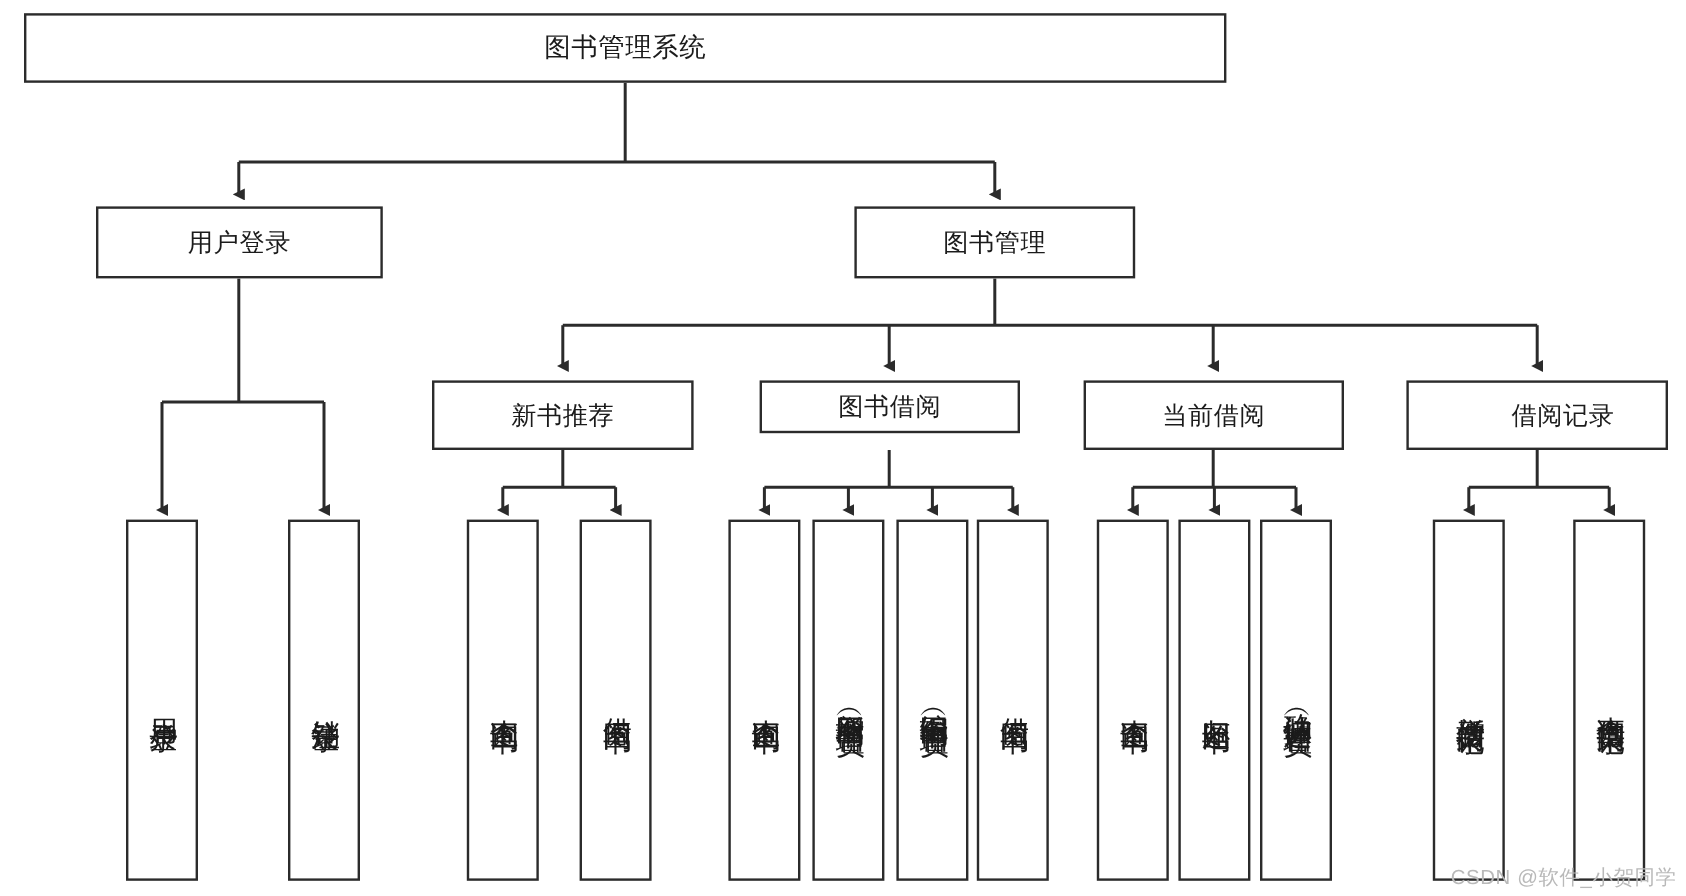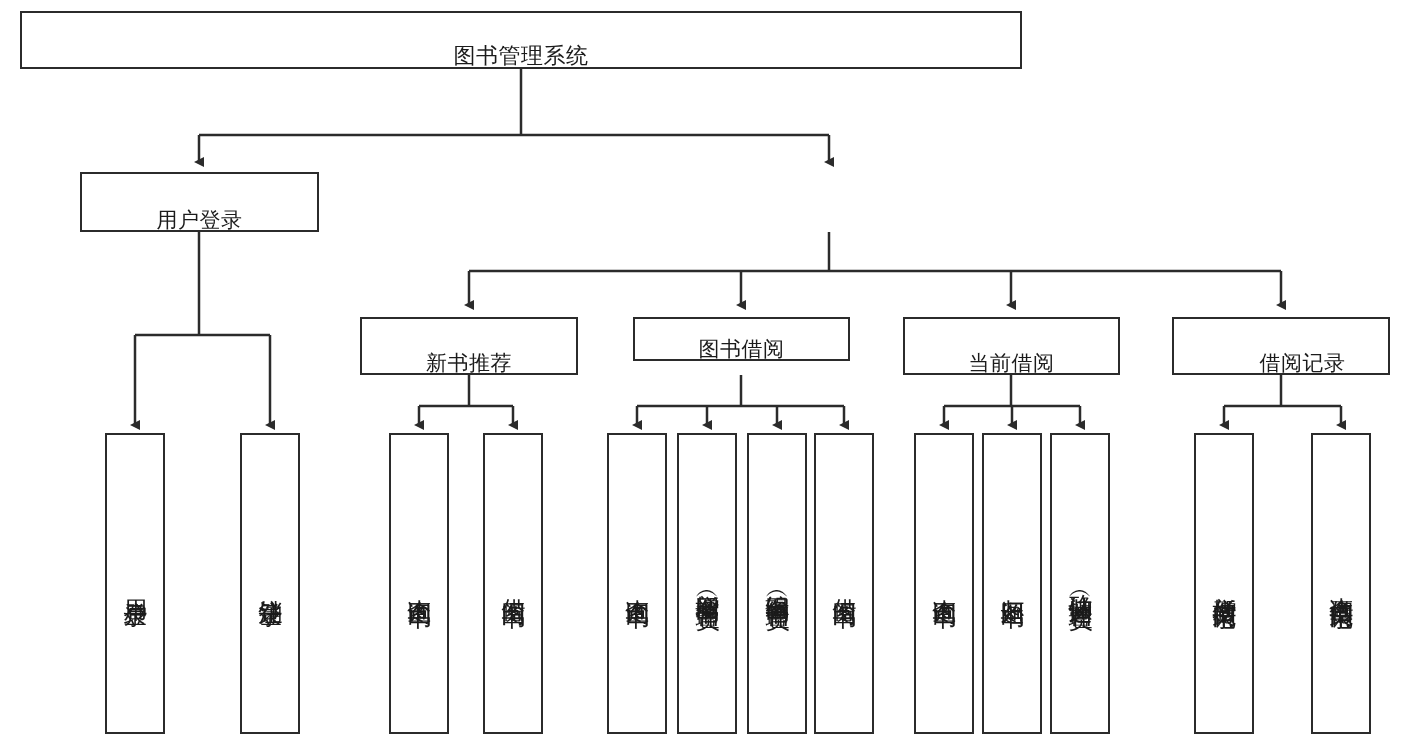--- a/index.html
+++ b/index.html
@@ -24,21 +24,21 @@
     top: 0;
     width: 1405px;
     height: 747px;
   }
   .node {
     position: absolute;
     box-sizing: border-box;
     background: #ffffff;
     border: 2.5px solid #2b2b2b;
     display: flex;
-    align-items: flex-end;
+    align-items: center;
     justify-content: center;
     color: #1b1b1b;
   }
   .node-label {
     display: block;
     text-align: center;
     line-height: 1.0;
     white-space: nowrap;
   }
   .node.horizontal .node-label {
@@ -132,20 +132,23 @@
     </g>
   </svg>
 
   <div class="node root horizontal" style="left:20px; top:11px; width:1002px; height:58px;">
     <span class="node-label">图书管理系统</span>
   </div>
 
   <div class="node horizontal" style="left:80px; top:172px; width:239px; height:60px;">
     <span class="node-label">用户登录</span>
   </div>
+  <div class="node horizontal" style="left:712px; top:172px; width:234px; height:60px;">
+    <span class="node-label">图书管理</span>
+  </div>
 
   <div class="node horizontal" style="left:360px; top:317px; width:218px; height:58px;">
     <span class="node-label">新书推荐</span>
   </div>
   <div class="node horizontal" style="left:633px; top:317px; width:217px; height:44px;">
     <span class="node-label">图书借阅</span>
   </div>
   <div class="node horizontal" style="left:903px; top:317px; width:217px; height:58px;">
     <span class="node-label">当前借阅</span>
   </div>
@@ -190,14 +193,15 @@
     <span class="node-label">确认归还（管理员）</span>
   </div>
 
   <div class="node vertical" style="left:1194px; top:433px; width:60px; height:301px;">
     <span class="node-label">新增借阅记录</span>
   </div>
   <div class="node vertical" style="left:1311px; top:433px; width:60px; height:301px;">
     <span class="node-label">查询借阅记录</span>
   </div>
 
+  <div id="watermark">CSDN @软件_小贺同学</div>
 
 </div>
 
 </body></html>

